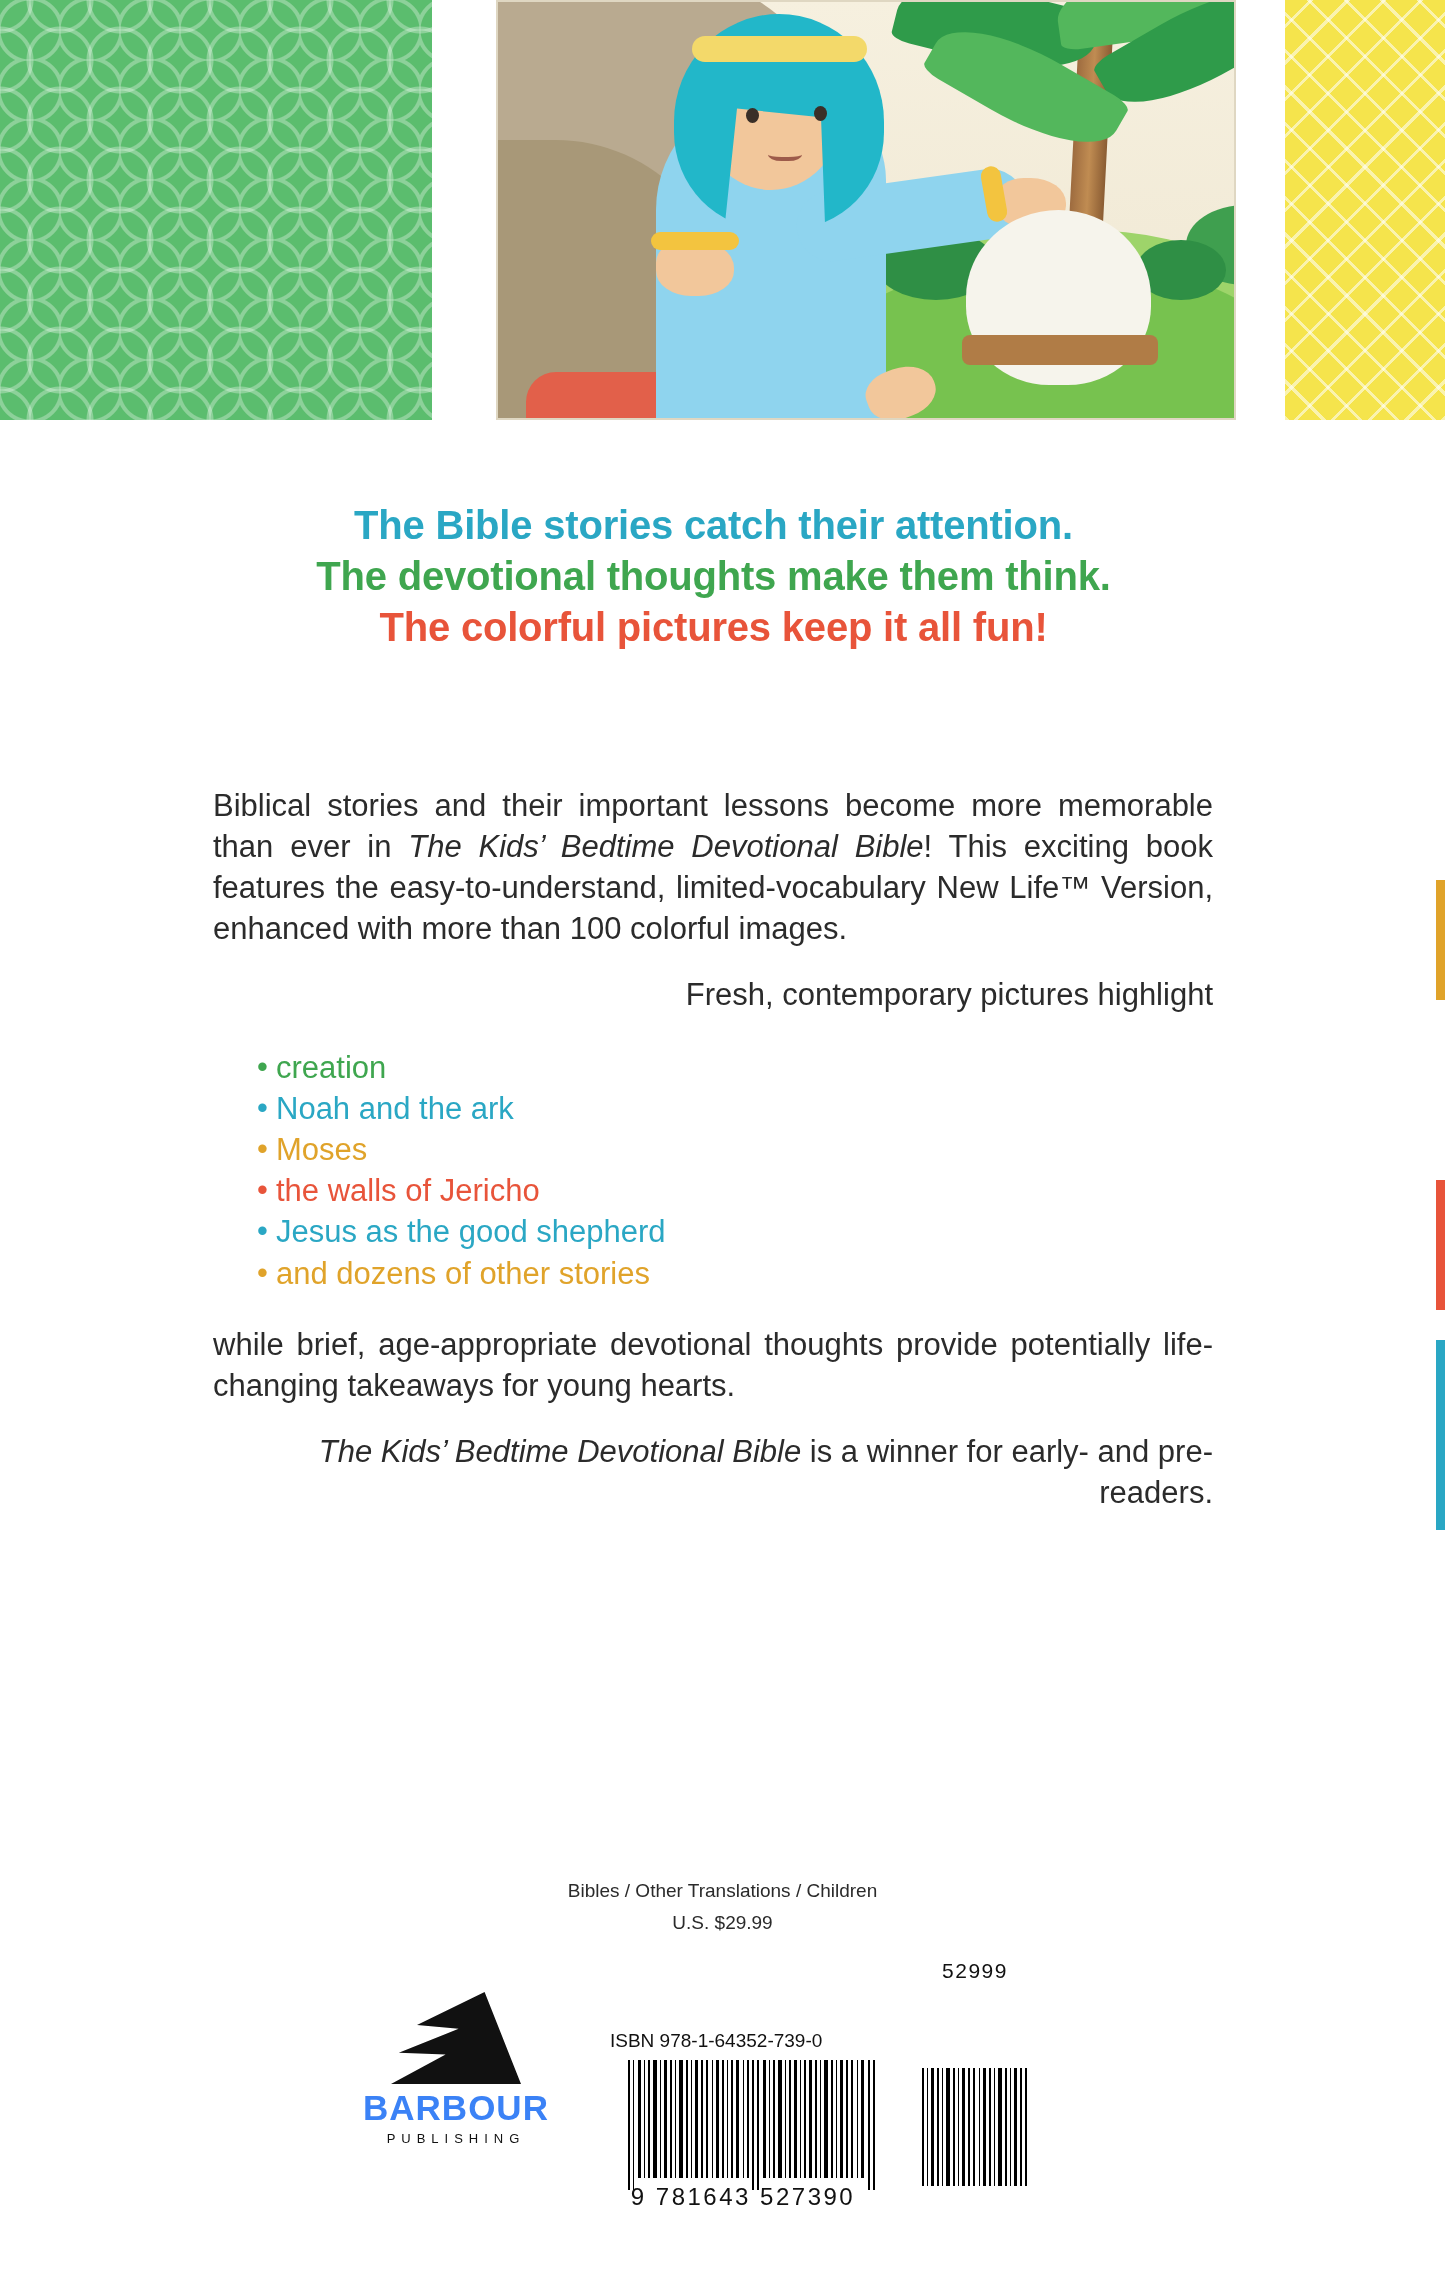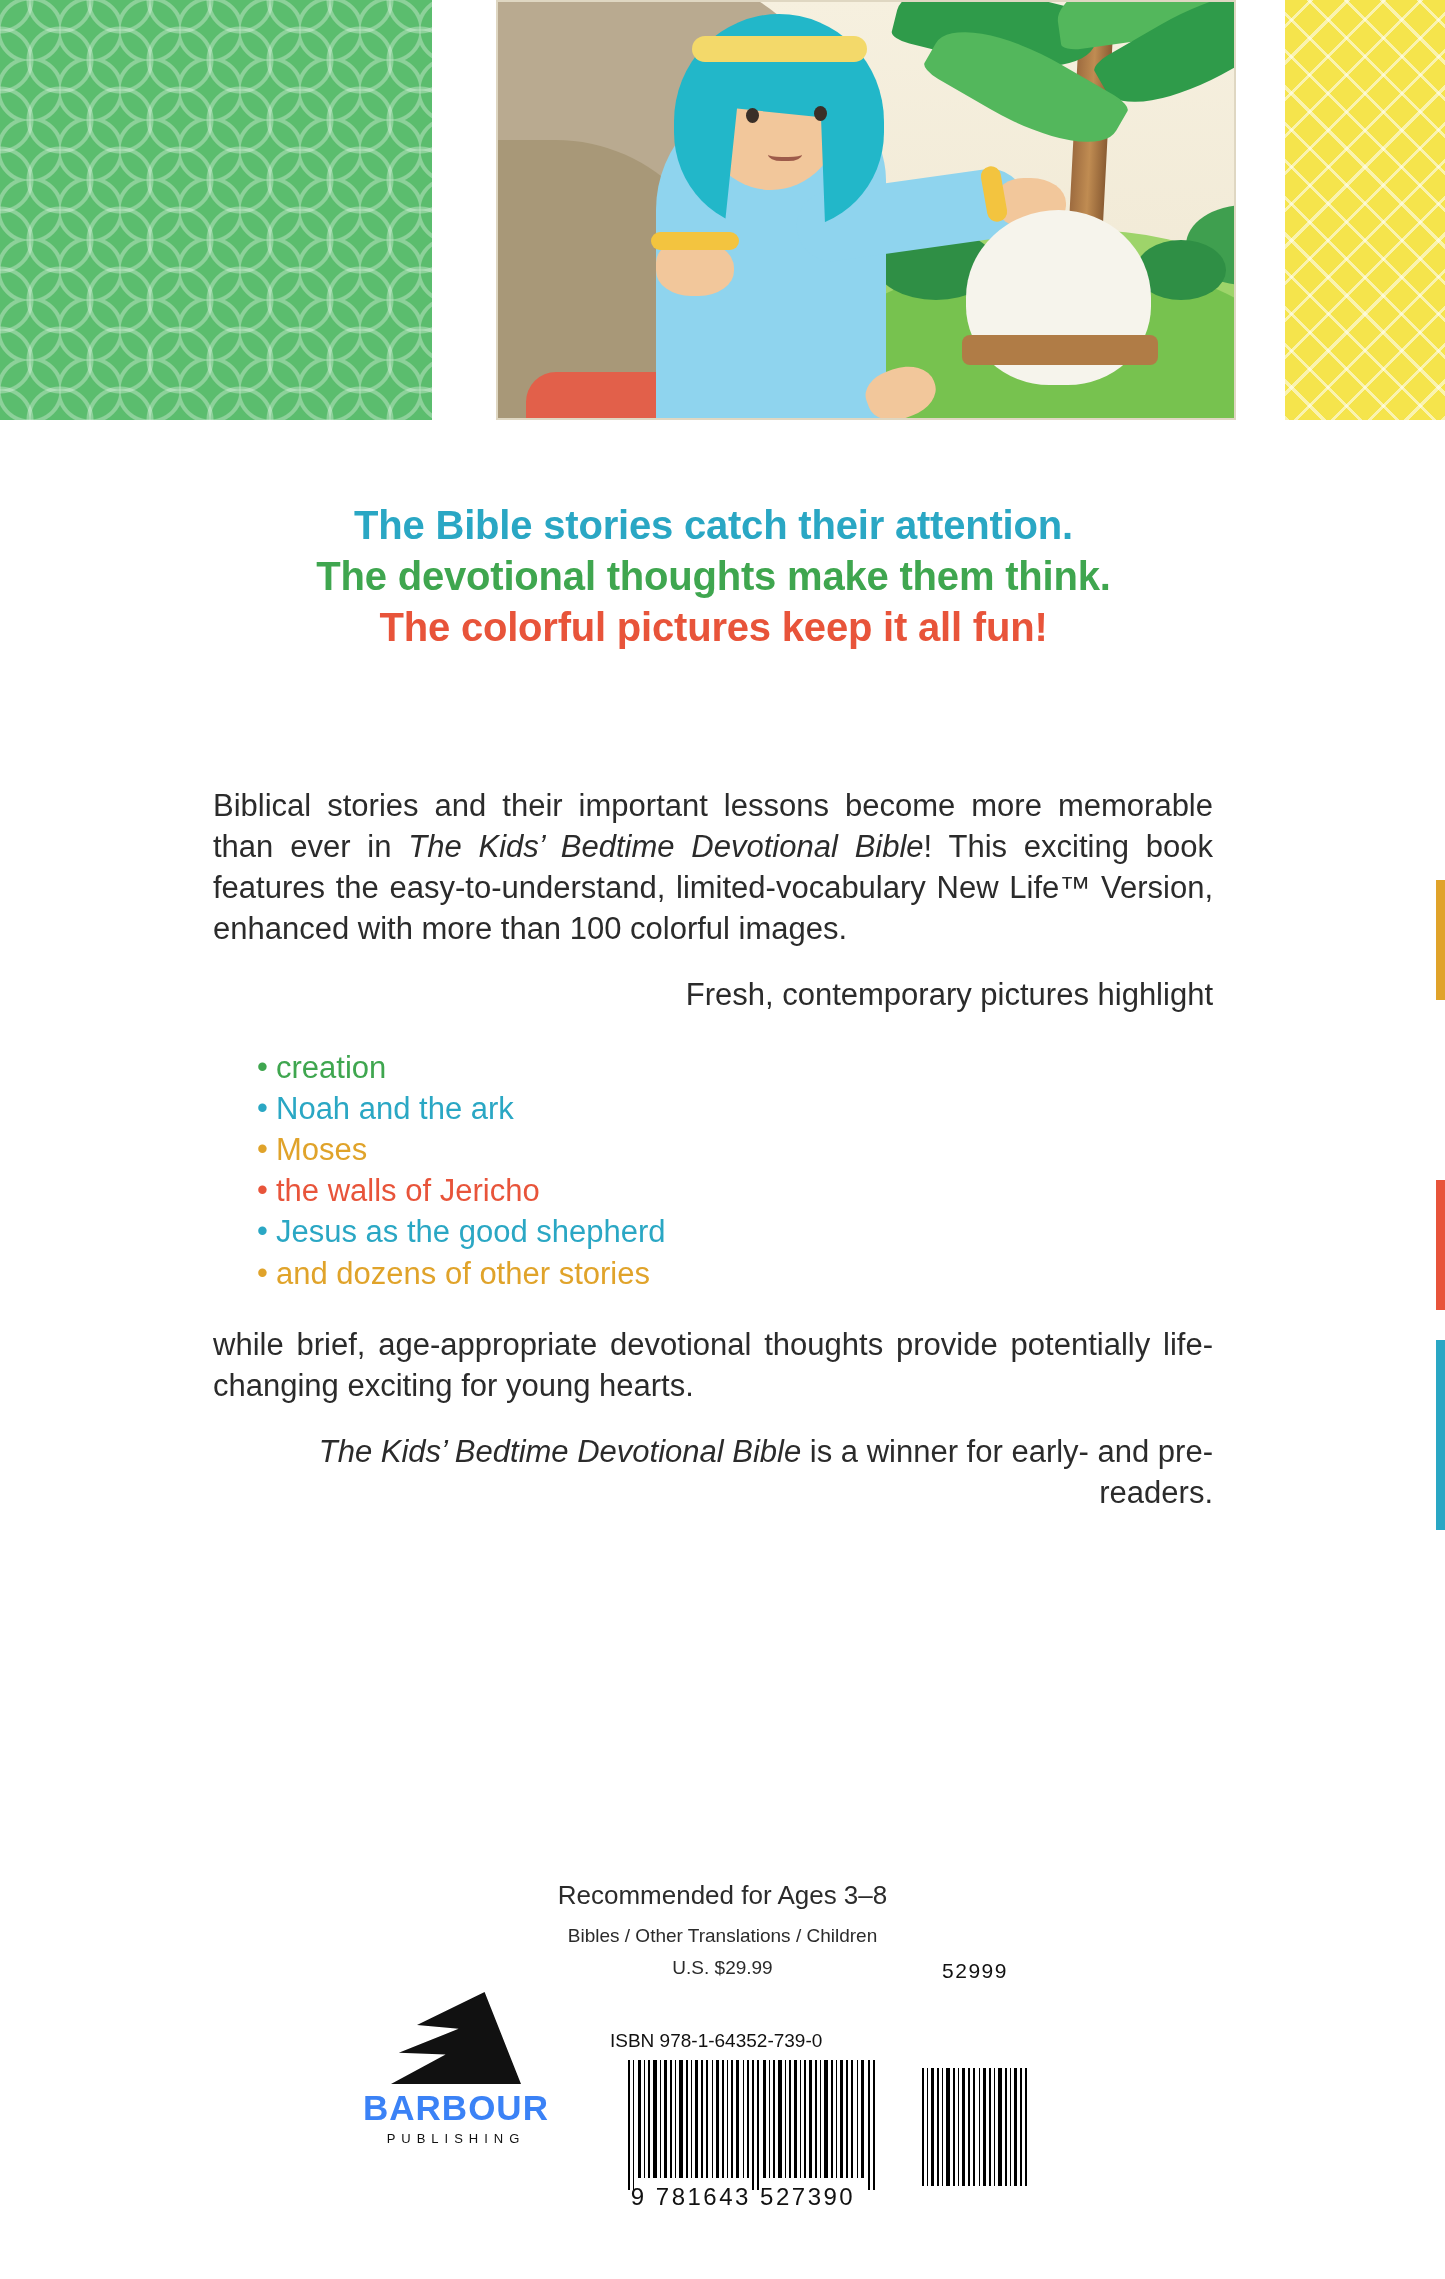--- a/index.html
+++ b/index.html
@@ -420,27 +420,26 @@
 
   <ul class="bullets">
     <li style="color:#3fa64f;">creation</li>
     <li style="color:#2aa7c4;">Noah and the ark</li>
     <li style="color:#e0a32a;">Moses</li>
     <li style="color:#e8543a;">the walls of Jericho</li>
     <li style="color:#2aa7c4;">Jesus as the good shepherd</li>
     <li style="color:#e0a32a;">and dozens of other stories</li>
   </ul>
 
-  <p class="para noindent">while brief, age-appropriate devotional thoughts provide potentially life-changing exciting for young hearts.</p>
+  <p class="para noindent">while brief, age-appropriate devotional thoughts provide potentially life-changing takeaways for young hearts.</p>
 
   <p class="para indent" style="margin-top:-6px;"><em>The Kids’ Bedtime Devotional Bible</em><span> is a winner for early- and pre-readers.</span></p>
 </div>
 
 <div class="footer">
-  <div class="rec-ages">Recommended for Ages 3–8</div>
   <div class="category">Bibles / Other Translations / Children</div>
   <div class="price">U.S. $29.99</div>
 </div>
 
 <div class="logo-block">
   <div class="logo-mark">
     <div class="logo-sail"></div>
   </div>
   <div class="logo-name">BARBOUR</div>
   <div class="logo-sub">PUBLISHING</div>

